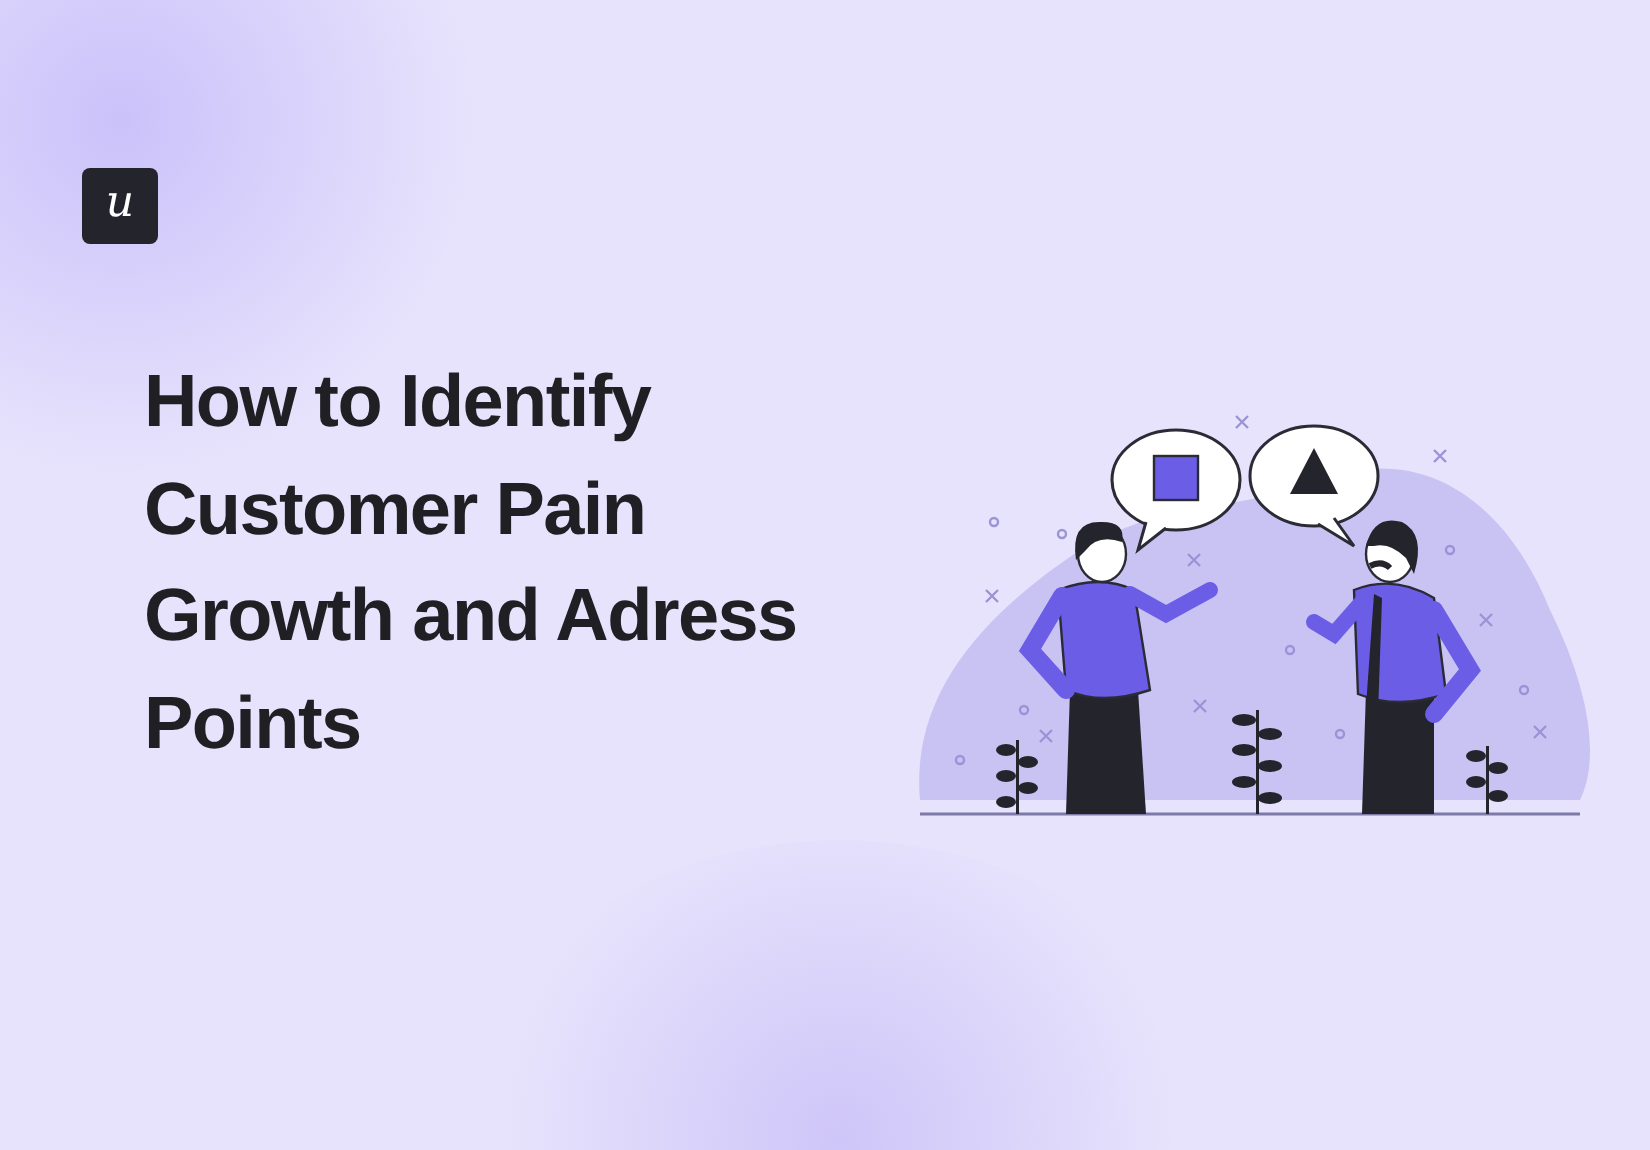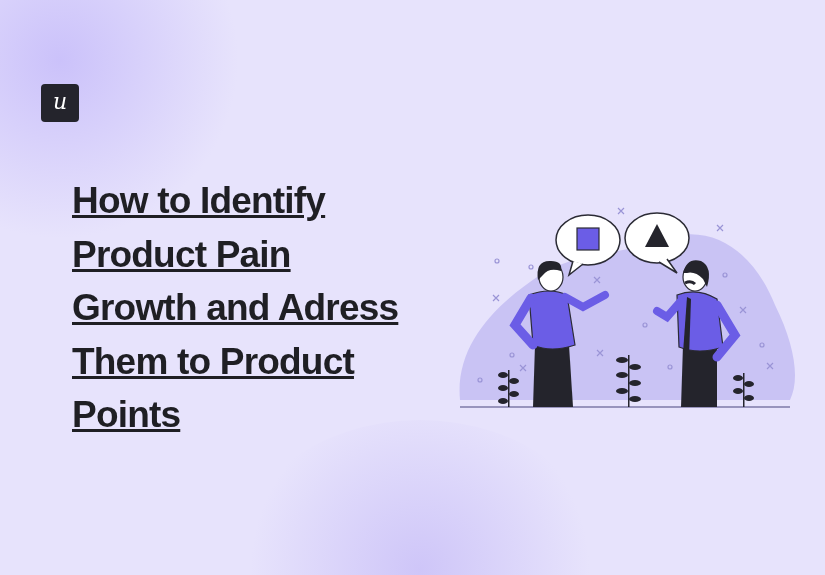--- a/index.html
+++ b/index.html
@@ -23,40 +23,39 @@
     background: #24242c; border-radius: 4px;
     display: flex; align-items: center; justify-content: center;
   }
   .logo span {
     color: #ffffff; font-family: "DejaVu Serif", serif; font-style: italic;
     font-size: 22px; line-height: 1; margin-top: -3px;
   }
   .title {
     position: absolute; left: 72px; top: 174px; width: 360px;
     margin: 0; color: #1f1f24; font-weight: 700; font-size: 37px;
-    line-height: 53.5px; letter-spacing: -0.8px; text-decoration: underline;
+    line-height: 53.5px; letter-spacing: -0.8px;
   }
   .title span { display: block; white-space: nowrap; }
   .illustration { position: absolute; left: 455px; top: 195px; width: 345px; height: 220px; }
 </style>
 </head>
 <body>
 
 <div class="bg-glow-tl"></div>
 <div class="bg-glow-b"></div>
 
 <div class="logo">
   <span>u</span>
 </div>
 
 <h1 class="title">
   <span>How to Identify</span>
-  <span>Product Pain</span>
+  <span>Customer Pain</span>
   <span>Growth and Adress</span>
-  <span>Them to Product</span>
   <span>Points</span>
 </h1>
 
 <svg class="illustration" viewBox="0 0 345 220" xmlns="http://www.w3.org/2000/svg">
 
   <path d="M5 205 C0 150 40 110 85 80 C125 55 170 60 205 45 C260 25 300 60 320 110 C340 150 345 185 335 205 Z" fill="#c9c3f4"></path>
 
   <line x1="5" y1="212" x2="335" y2="212" stroke="#7e7aa8" stroke-width="1.5"></line>
 
   <g stroke="#9a94d6" stroke-width="1.2" fill="none">

